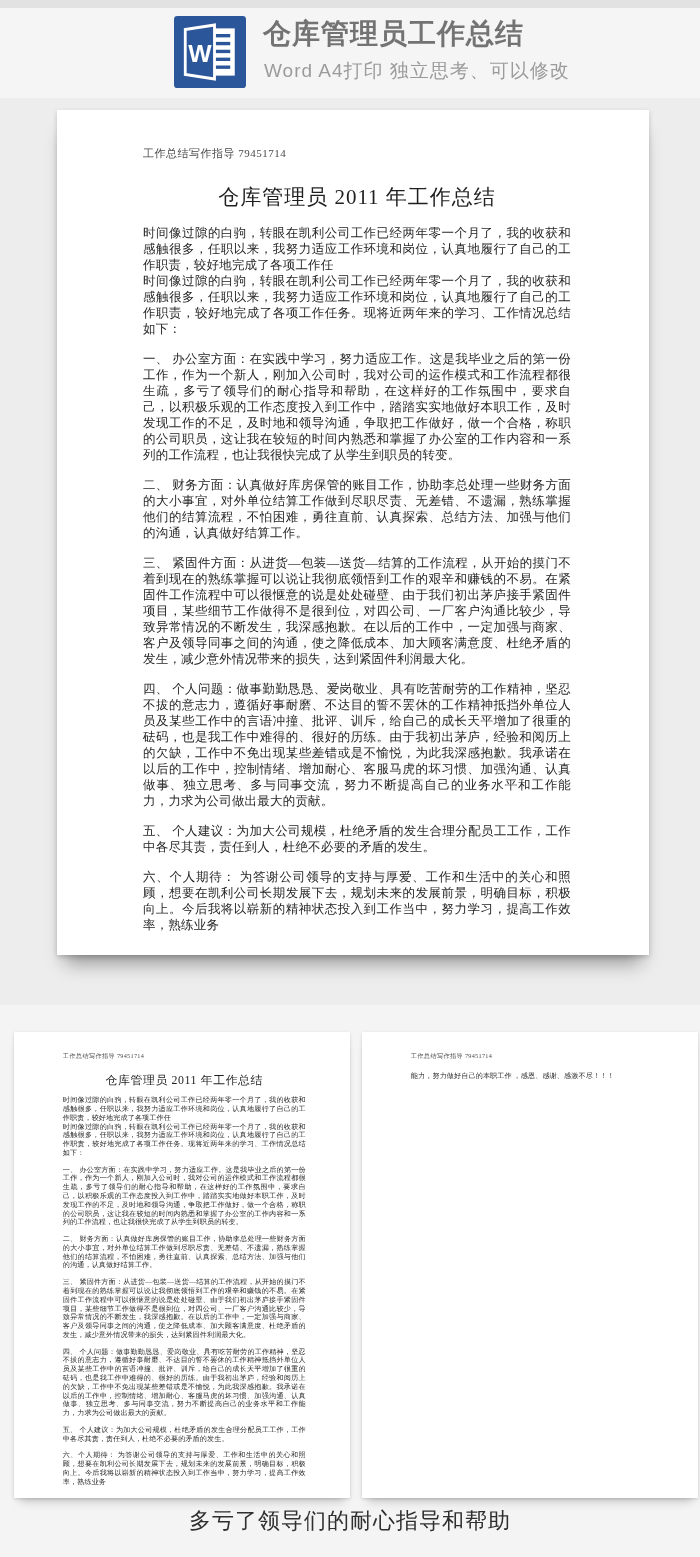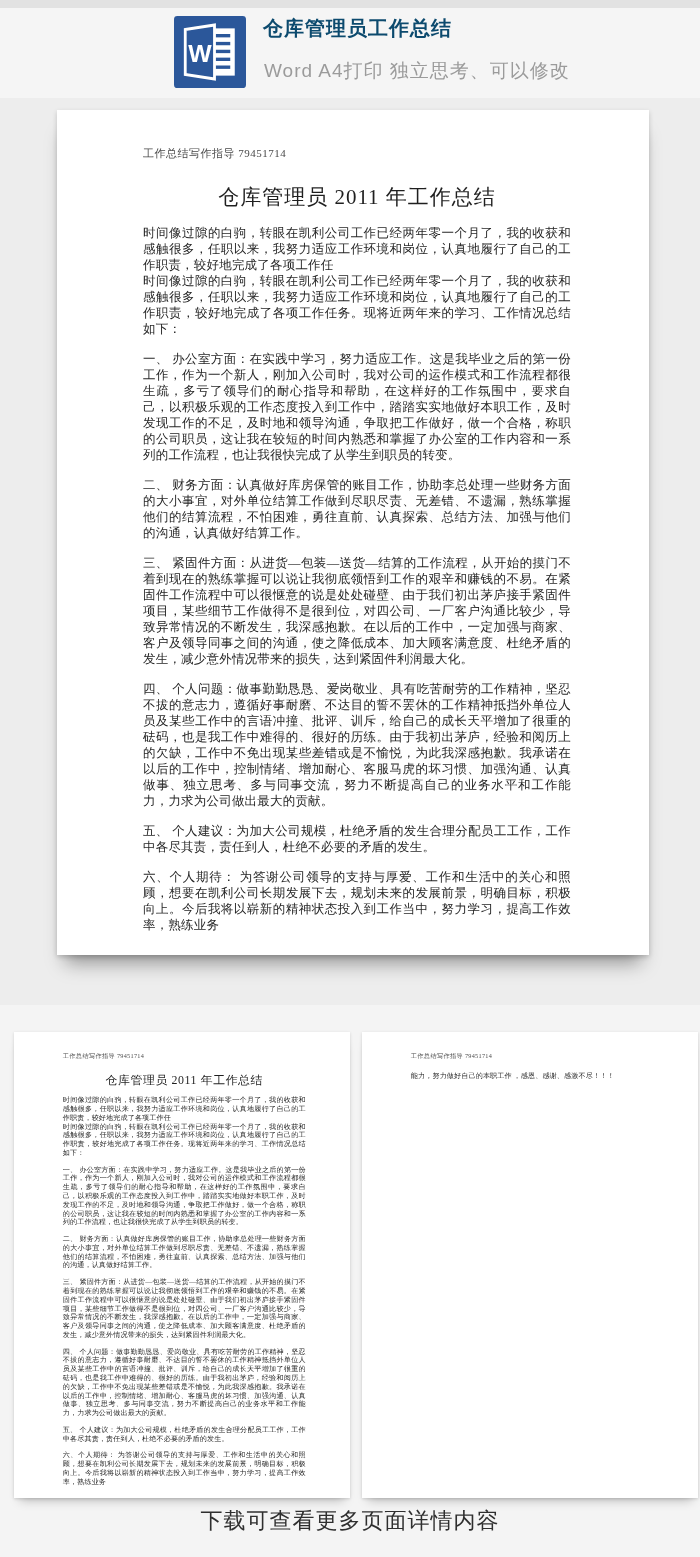--- a/index.html
+++ b/index.html
@@ -7,21 +7,21 @@
     width:700px;height:1557px;position:relative;
     background:#ededed;overflow:hidden;
     font-family:"Liberation Sans","DejaVu Sans",sans-serif;
   }
   
   .top-strip{position:absolute;top:0;left:0;width:700px;height:8px;background:#e2e2e2;}
   .site-header{position:absolute;top:8px;left:0;width:700px;height:90px;background:#f5f5f5;}
   .word-icon{position:absolute;left:174px;top:8px;width:72px;height:72px;display:block;}
   .site-title{
     position:absolute;left:263px;top:7px;margin:0;
-    font-size:20px;font-weight:bold;color:#0c4a6e;letter-spacing:1px;
+    font-size:28px;font-weight:bold;color:#737373;letter-spacing:1px;
   }
   .site-subtitle{
     position:absolute;left:264px;top:50px;
     font-size:19px;color:#9b9b9b;letter-spacing:1px;
   }
   
   .doc{
     width:592px;height:845px;background:#ffffff;box-sizing:border-box;
     padding:36px 78px 0 86px;overflow:hidden;
     font-family:"Liberation Serif","DejaVu Serif",serif;color:#262626;
@@ -123,13 +123,13 @@
         <div class="doc-meta">工作总结写作指导  79451714</div>
         <div class="doc-body">
           <p class="page2-text">能力，努力做好自己的本职工作 ，感恩、感谢、感激不尽！！！</p>
         </div>
       </div>
     </div>
   </div>
 
 </section>
 
-<div class="footer-caption">下载可查看更多页面详情内容</div>
+<div class="footer-caption">多亏了领导们的耐心指导和帮助</div>
 
 </body></html>

